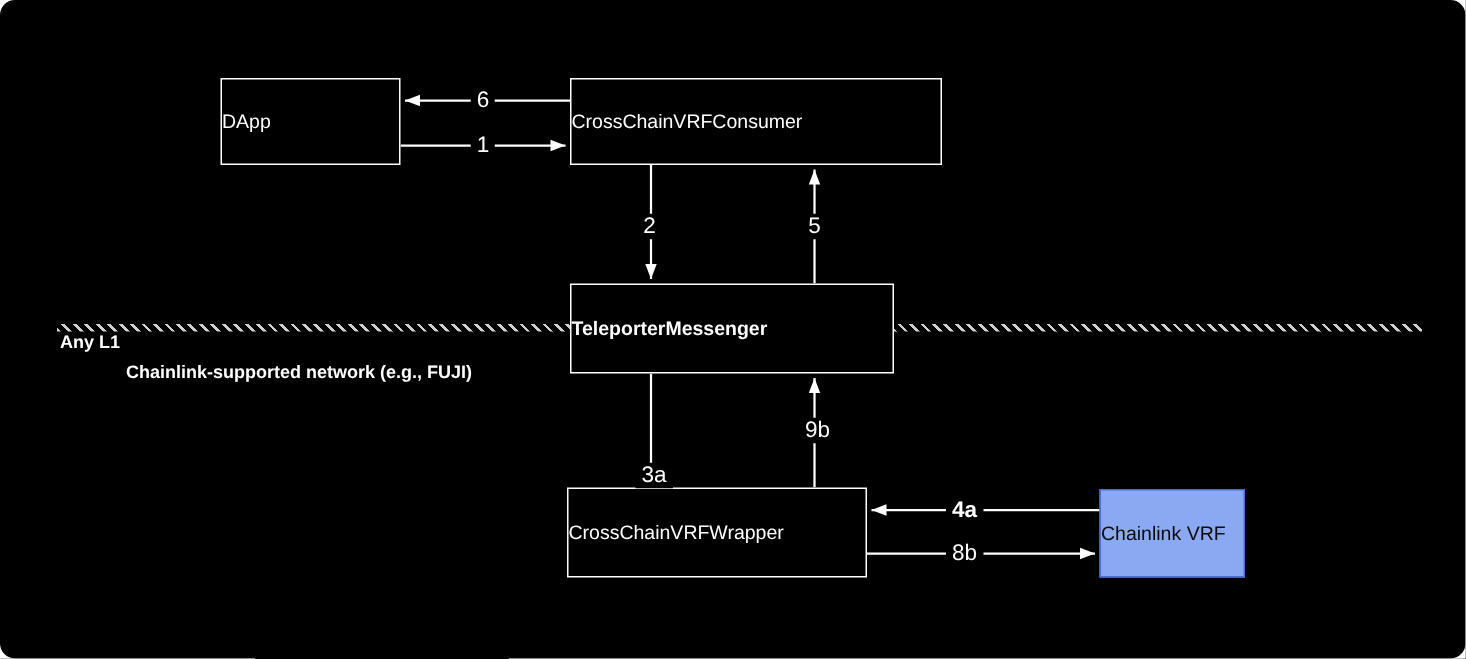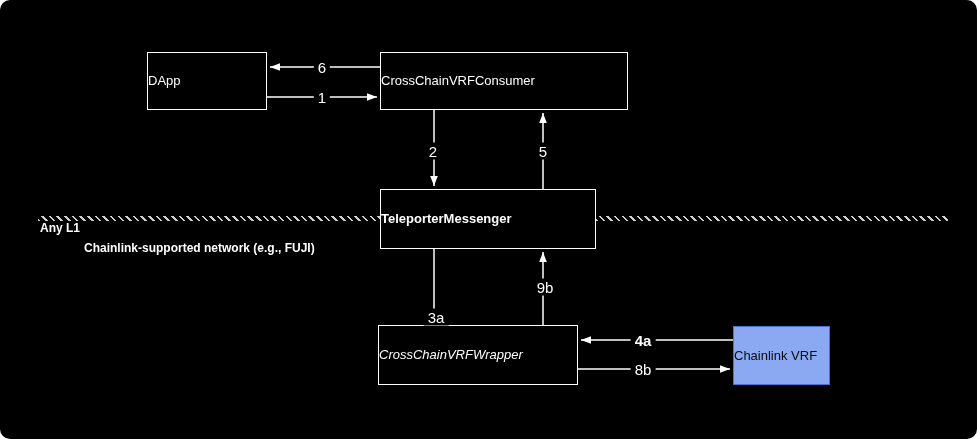--- a/index.html
+++ b/index.html
@@ -10,21 +10,21 @@
   }
   .edge-svg{position:absolute;left:0;top:0;width:977px;height:439px;}
   .node{
     position:absolute;display:flex;align-items:center;justify-content:flex-start;
     box-sizing:border-box;border:1.5px solid #ffffff;background:#000000;
     color:#ffffff;font-size:13px;text-align:center;line-height:1.2;
   }
   .node-dapp{left:147px;top:52px;width:120px;height:58px;}
   .node-consumer{left:380px;top:52px;width:248px;height:58px;}
   .node-teleporter{left:380px;top:189px;width:216px;height:60px;font-weight:bold;}
-  .node-wrapper{left:378px;top:325px;width:200px;height:60px;font-style:italic;}
+  .node-wrapper{left:378px;top:325px;width:200px;height:60px;}
   .node-chainlink{
     left:733px;top:326px;width:97px;height:59px;
     background:#8aa9f2;border:1.5px solid #4a70d6;color:#0a0a0a;
   }
   .divider{
     position:absolute;left:38px;top:216px;width:910px;height:5px;
     background:repeating-linear-gradient(45deg,#cfcfcf 0 1.8px,transparent 1.8px 5.4px);
   }
   .region-label{
     position:absolute;color:#ffffff;font-weight:bold;font-size:12px;white-space:nowrap;

